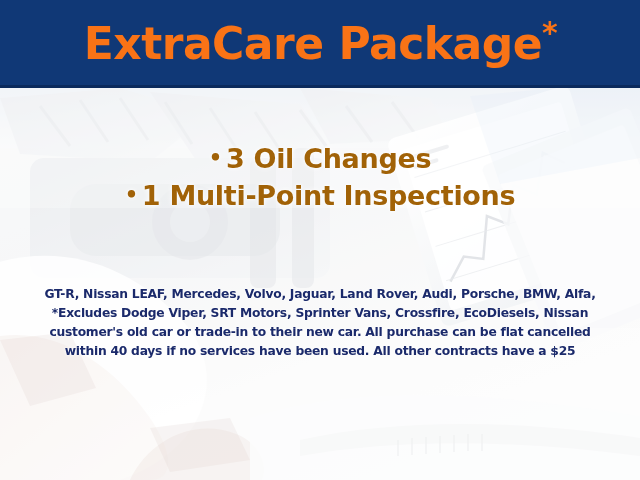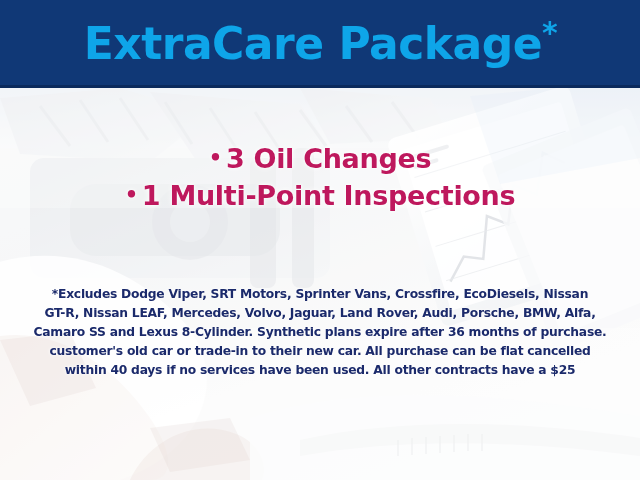--- a/index.html
+++ b/index.html
@@ -37,21 +37,21 @@
   .header-band::after {
     content: "";
     position: absolute;
     left: 0; bottom: 0; width: 100%; height: 3px;
     background: #0b2a5c;
   }
   .header-title {
     position: absolute;
     left: 1px; right: 0; top: 17px;
     text-align: center;
-    color: #0ea5e9;
+    color: #f97316;
     font-family: "DejaVu Sans", sans-serif;
     font-size: 44px;
     font-weight: bold;
     letter-spacing: -0.5px;
     line-height: 54px;
     white-space: nowrap;
   }
   .header-title .star {
     font-size: 30px;
     vertical-align: super;
@@ -59,21 +59,21 @@
   }
 
   
   .bullets {
     position: absolute;
     left: 0; right: 0; top: 140px;
     z-index: 30;
     text-align: center;
   }
   .bullet-line {
-    color: #be185d;
+    color: #a16207;
     font-family: "DejaVu Sans", sans-serif;
     font-size: 27px;
     font-weight: bold;
     letter-spacing: -0.3px;
     line-height: 36px;
     white-space: nowrap;
     text-shadow: 0 0 3px rgba(255,255,255,0.95), 0 0 6px rgba(255,255,255,0.8);
   }
   .bullet-line .dot {
     font-size: 21px;
@@ -205,20 +205,19 @@
   <div class="header-band">
     <div class="header-title"><span>ExtraCare Package</span><span class="star">*</span></div>
   </div>
 
   <div class="bullets">
     <div class="bullet-line"><span class="dot">•</span><span>3 Oil Changes</span></div>
     <div class="bullet-line"><span class="dot">•</span><span>1 Multi-Point Inspections</span></div>
   </div>
 
   <div class="disclaimer">
+    <span class="dl">GT-R, Nissan LEAF, Mercedes, Volvo, Jaguar, Land Rover, Audi, Porsche, BMW, Alfa,</span>
     <span class="dl">*Excludes Dodge Viper, SRT Motors, Sprinter Vans, Crossfire, EcoDiesels, Nissan</span>
-    <span class="dl">GT-R, Nissan LEAF, Mercedes, Volvo, Jaguar, Land Rover, Audi, Porsche, BMW, Alfa,</span>
-    <span class="dl">Camaro SS and Lexus 8-Cylinder. Synthetic plans expire after 36 months of purchase.</span>
     <span class="dl">customer's old car or trade-in to their new car. All purchase can be flat cancelled</span>
     <span class="dl">within 40 days if no services have been used. All other contracts have a $25</span>
   </div>
 
 </div>
 
 </body></html>

